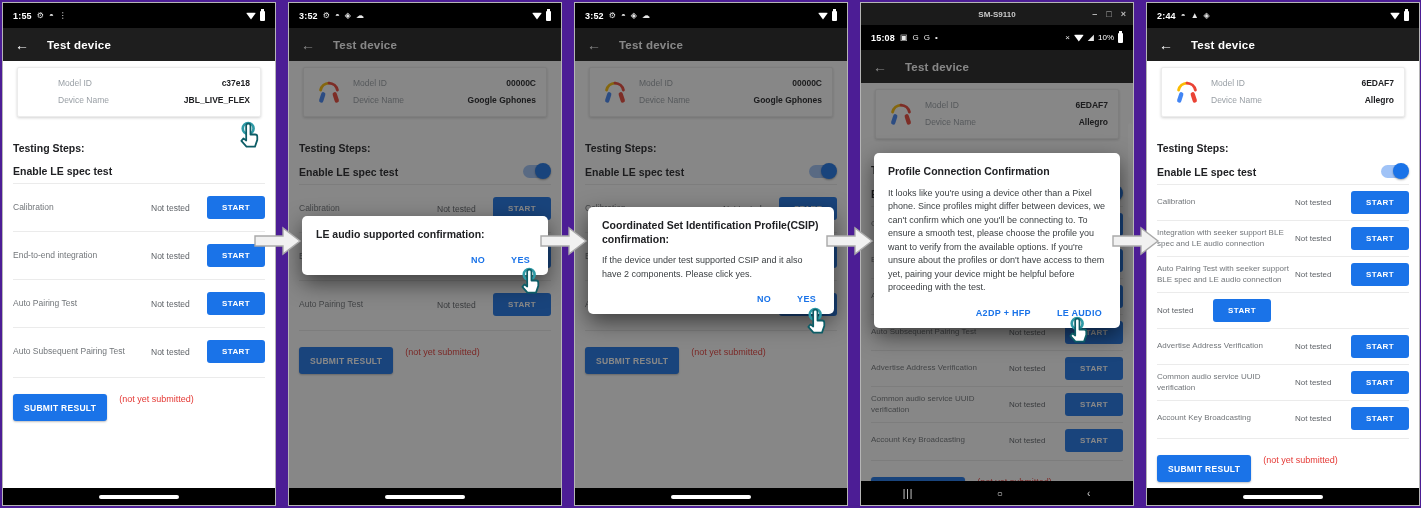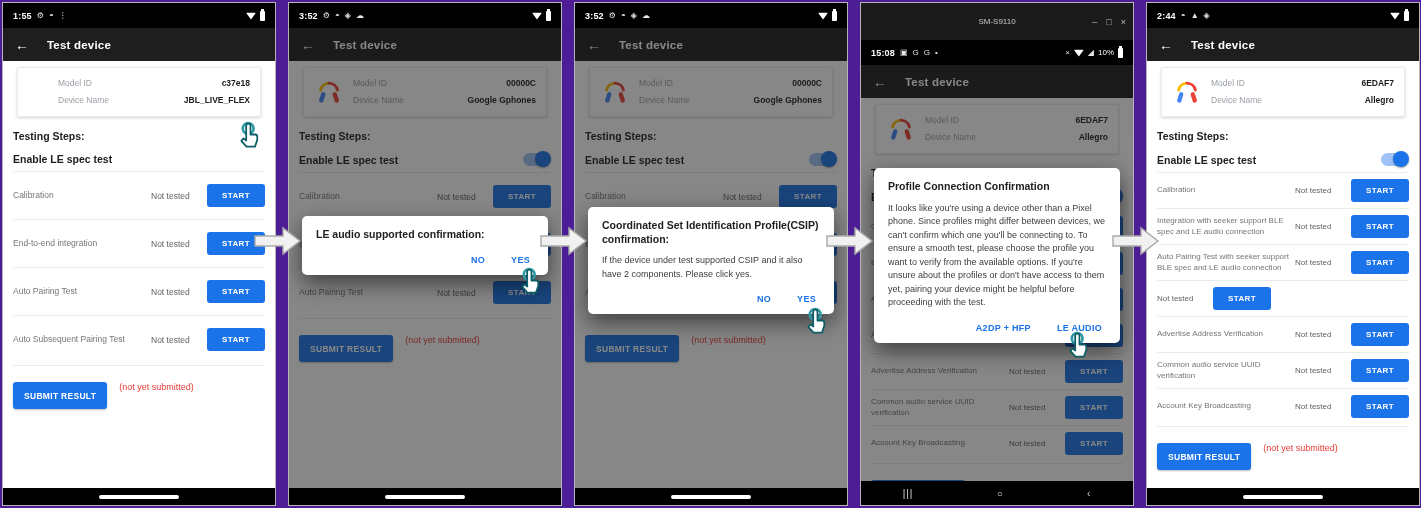--- a/index.html
+++ b/index.html
@@ -3,22 +3,22 @@
 <meta charset="utf-8">
 <style>
   * { margin:0; padding:0; box-sizing:border-box; }
   body { font-family:"Liberation Sans", sans-serif; background:#fff; }
   .canvas { position:relative; width:1421px; height:508px; background:#4c1d95; overflow:hidden; }
 
   .phone { position:absolute; top:2px; width:274px; height:504px; background:#fff;
            border:1px solid #b5b5b5; display:flex; flex-direction:column; overflow:hidden; }
   .p1{left:2px} .p2{left:288px} .p3{left:574px} .p4{left:860px} .p5{left:1146px}
 
-  .titlebar { height:37px; background:#1b1b1b; color:#c9c9c9; display:flex; align-items:center;
-              justify-content:center; font-size:8px; position:relative; flex:none; }
+  .titlebar { height:22px; background:#1b1b1b; color:#c9c9c9; display:flex; align-items:center;
+              justify-content:center; font-size:8px; position:relative; flex:none;font-weight:bold; }
   .winbtns { position:absolute; right:7px; top:0; height:100%; display:flex; gap:9px; align-items:center;
              color:#bdbdbd; font-size:9px; }
   .winbtns span{cursor:default}
 
   .statusbar { height:25px; background:#000; color:#fff; display:flex; align-items:center;
                padding:0 10px; font-size:9px; gap:5px; flex:none; }
   .time { font-weight:bold; letter-spacing:.2px; }
   .sico { font-size:8px; color:#e8e8e8; }
   .sb-right { margin-left:auto; display:flex; align-items:center; gap:4px; }
   .wifi { display:inline-block; width:10px; height:8px; background:#fff;
@@ -38,21 +38,21 @@
   .card { margin:6px 4px 0; background:#fff; border:1px solid #ececec; border-radius:2px;
           box-shadow:0 1px 3px rgba(0,0,0,.18); padding:7px 10px; display:flex; align-items:center; gap:9px; }
   .card .kv { flex:1; }
   .card.noicon .kv { padding-left:30px; }
   .kvrow { display:flex; justify-content:space-between; font-size:8.5px; line-height:2; }
   .klabel { color:#9aa0a6; }
   .kval { color:#202124; font-weight:bold; }
   .logo { width:30px; height:30px; flex:none; }
 
   .sec-title { font-size:10.5px; font-weight:bold; color:#202124; }
-  .ts { margin:13px 0 2px; }
+  .ts { margin:25px 0 2px; }
   .enable-row { display:flex; align-items:center; justify-content:space-between; margin:11px 0 6px; position:relative; }
 
   .toggle { position:relative; width:26px; height:13px; border-radius:7px; background:#a0c3f7; margin-right:2px; cursor:pointer; }
   .toggle::after { content:""; position:absolute; right:-2px; top:-2px; width:16px; height:16px; border-radius:50%;
                    background:#1a73e8; box-shadow:0 1px 2px rgba(0,0,0,.35); }
 
   .rows { margin-top:4px; }
   .row { display:flex; align-items:center; gap:6px; padding:12px 0; border-top:1px solid #ebebeb; }
   .rlabel { flex:1; font-size:8.5px; color:#72767a; line-height:1.3; }
   .rstatus { font-size:8.5px; color:#5f6368; width:50px; flex:none; }

